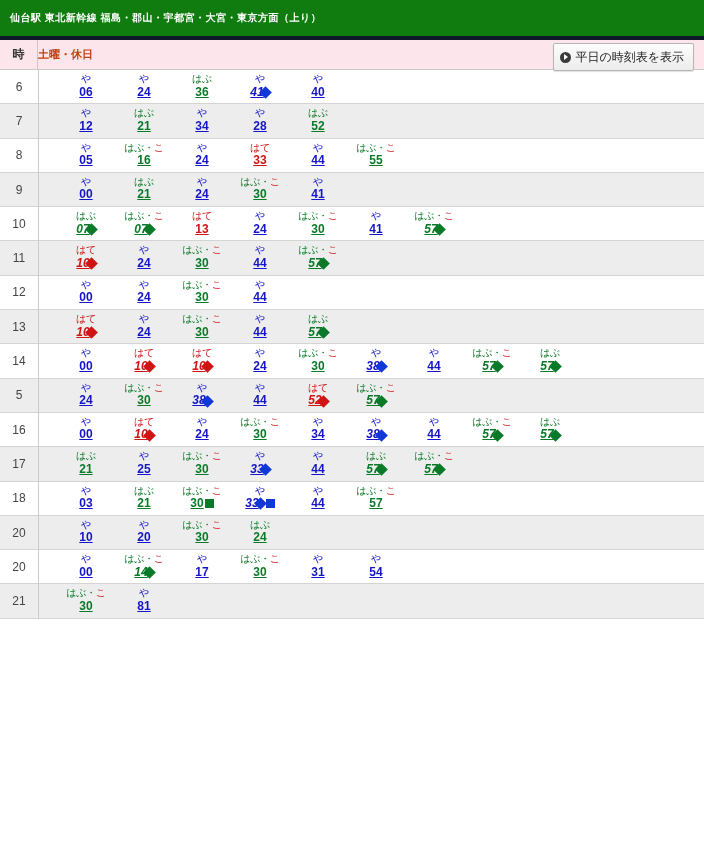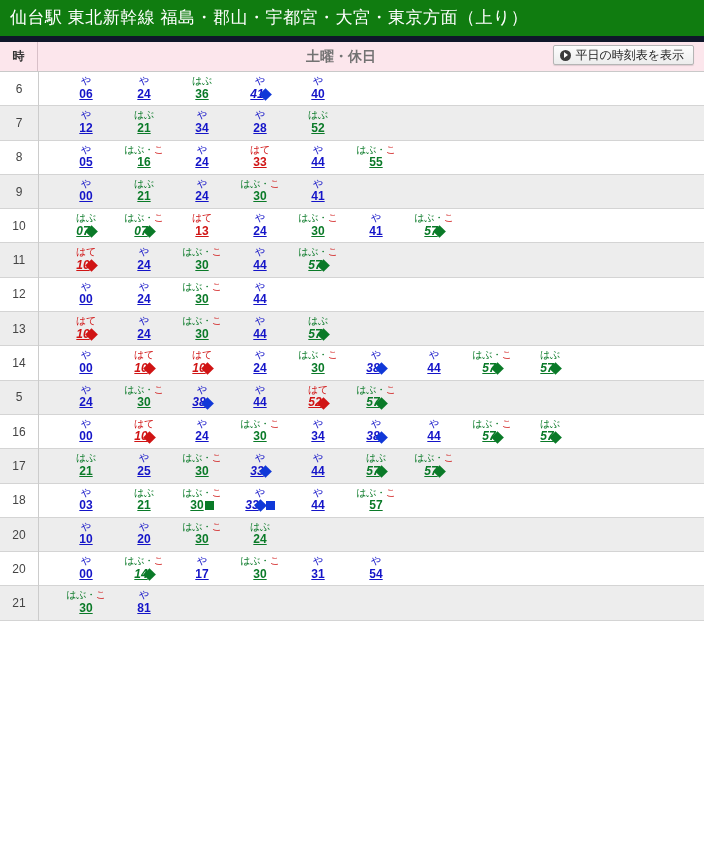--- a/index.html
+++ b/index.html
@@ -13,28 +13,28 @@
     font-family: "Liberation Sans", "DejaVu Sans", sans-serif;
     font-size: 12px;
     color: #333333;
     overflow: hidden;
   }
 
   
   .title-bar {
     background: #107c10;
     color: #ffffff;
-    font-size: 17px;
-    font-weight: normal;
+    font-size: 10px;
+    font-weight: bold;
     letter-spacing: 0.5px;
     padding: 7px 0 7px 10px;
     height: 22px;
     line-height: 22px;
     box-sizing: content-box;
-    border-bottom: 6px solid #0f172a;
+    border-bottom: 4px solid #0f172a;
   }
 
   
   .subheader {
     display: flex;
     align-items: center;
     background: #fce6ec;
     border-bottom: 1px solid #c9c9c9;
     height: 29px;
     position: relative;
@@ -46,43 +46,43 @@
     font-size: 12px;
     font-weight: bold;
     color: #333333;
     border-right: 1px solid #d8c0c8;
     height: 29px;
     line-height: 29px;
     box-sizing: border-box;
   }
   .subheader .daytype {
     flex: 1;
-    text-align: center;
-    font-size: 14px;
+    text-align: left;
+    font-size: 11px;
     font-weight: bold;
-    color: #737373;
+    color: #c2410c;
     padding-right: 60px;
     box-sizing: border-box;
   }
   .switch-btn {
     position: absolute;
     right: 10px;
     top: 3px;
     display: flex;
     align-items: center;
     gap: 4px;
     background: linear-gradient(#fdfdfd, #ececec);
     border: 1px solid #b5b5b5;
     border-radius: 2px;
     padding: 2px 9px 2px 6px;
     font-size: 12px;
     color: #222222;
     cursor: pointer;
     box-shadow: 0 1px 1px rgba(0,0,0,0.12);
-    height: 20px;
+    height: 28px;
     box-sizing: border-box;
     line-height: 15px;
   }
   .switch-btn .arrow-circle {
     width: 11px;
     height: 11px;
     border-radius: 50%;
     background: #3b3b3b;
     display: inline-flex;
     align-items: center;

